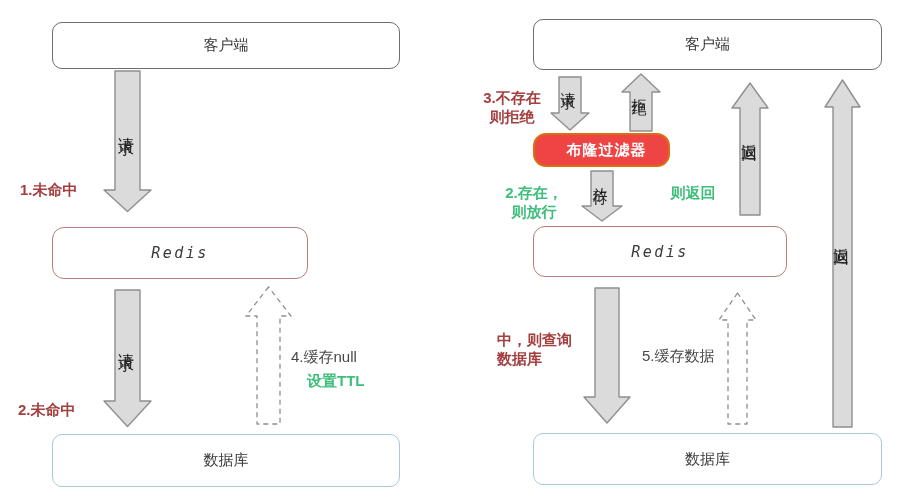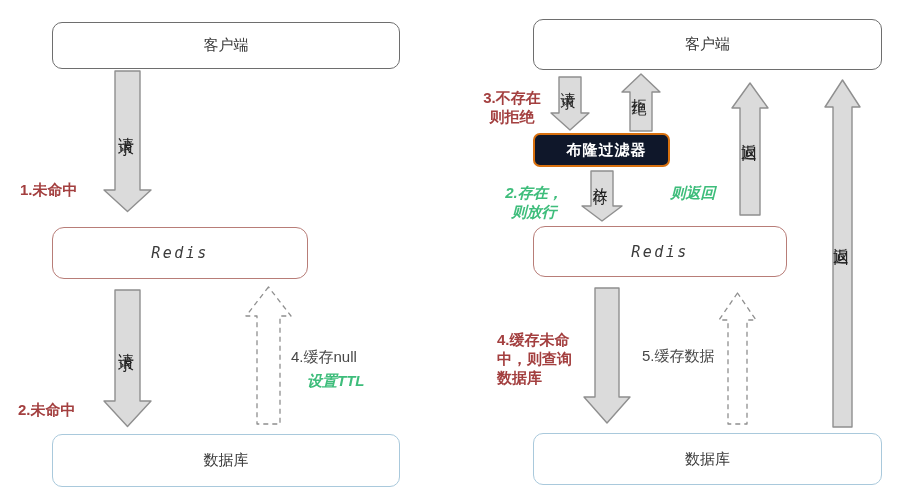--- a/index.html
+++ b/index.html
@@ -12,33 +12,33 @@
     display:flex;align-items:center;justify-content:center;
     font-size:15px;color:#3a3a3a;box-sizing:border-box;
   }
   .client{border:1.6px solid #6e6e6e;}
   .redis{
     border:1.6px solid #b87d78;border-radius:12px;
     font-family:"DejaVu Sans Mono",monospace;letter-spacing:2.5px;font-size:15px;font-style:italic;
   }
   .db{border:1.6px solid #a9c9dc;}
   .bloom{
-    background:#0f172a;border:2px solid #d8700e;border-radius:7px;
+    background:#ef4444;border:2px solid #d8700e;border-radius:13px;
     color:#ffffff;font-weight:bold;font-size:15px;letter-spacing:1px;padding-left:10px;
   }
   .arr{position:absolute;overflow:visible;}
   .solid{fill:#dbdbdb;stroke:#8f8f8f;stroke-width:1.4;stroke-linejoin:round;}
   .dashed{fill:#ffffff;stroke:#8f8f8f;stroke-width:1.3;stroke-dasharray:5 4;stroke-linejoin:round;}
   .vlabel{
     position:absolute;writing-mode:vertical-rl;text-orientation:upright;
     font-size:16px;line-height:1;letter-spacing:3px;color:#1f1f1f;
   }
   .note{position:absolute;font-size:15px;line-height:19px;white-space:nowrap;}
   .red{color:#a33f3f;font-weight:600;}
-  .green{color:#3ebd7b;font-weight:600;font-style:italic;}
+  .green{color:#3ebd7b;font-weight:600;}
   .gray{color:#474747;}
 </style>
 </head>
 <body>
 
 <div class="canvas">
 
   <svg class="arr" style="left:103px;top:70px" width="49" height="143">
     <polygon class="solid" points="12,1 12,120 1,120 24.5,141.5 48,120 37,120 37,1"></polygon>
   </svg>
@@ -109,21 +109,20 @@
   <div class="note green" style="left:492px;top:183px;width:84px;text-align:center;white-space:normal">
     <div>2.存在，</div>
     <div>则放行</div>
   </div>
 
   <div class="note green" style="left:641px;top:183px;width:104px;text-align:center;white-space:normal">
     <div>则返回</div>
   </div>
 
   <div class="note red" style="left:497px;top:330px;width:100px;white-space:normal">
-    <div>4.缓存未命</div>
     <div>中，则查询</div>
     <div>数据库</div>
   </div>
 
   <div class="note gray" style="left:642px;top:346px">5.缓存数据</div>
 
   <div class="box client" style="left:533px;top:19px;width:349px;height:51px">
     <span>客户端</span>
   </div>
   <div class="box bloom" style="left:533px;top:133px;width:137px;height:34px">

